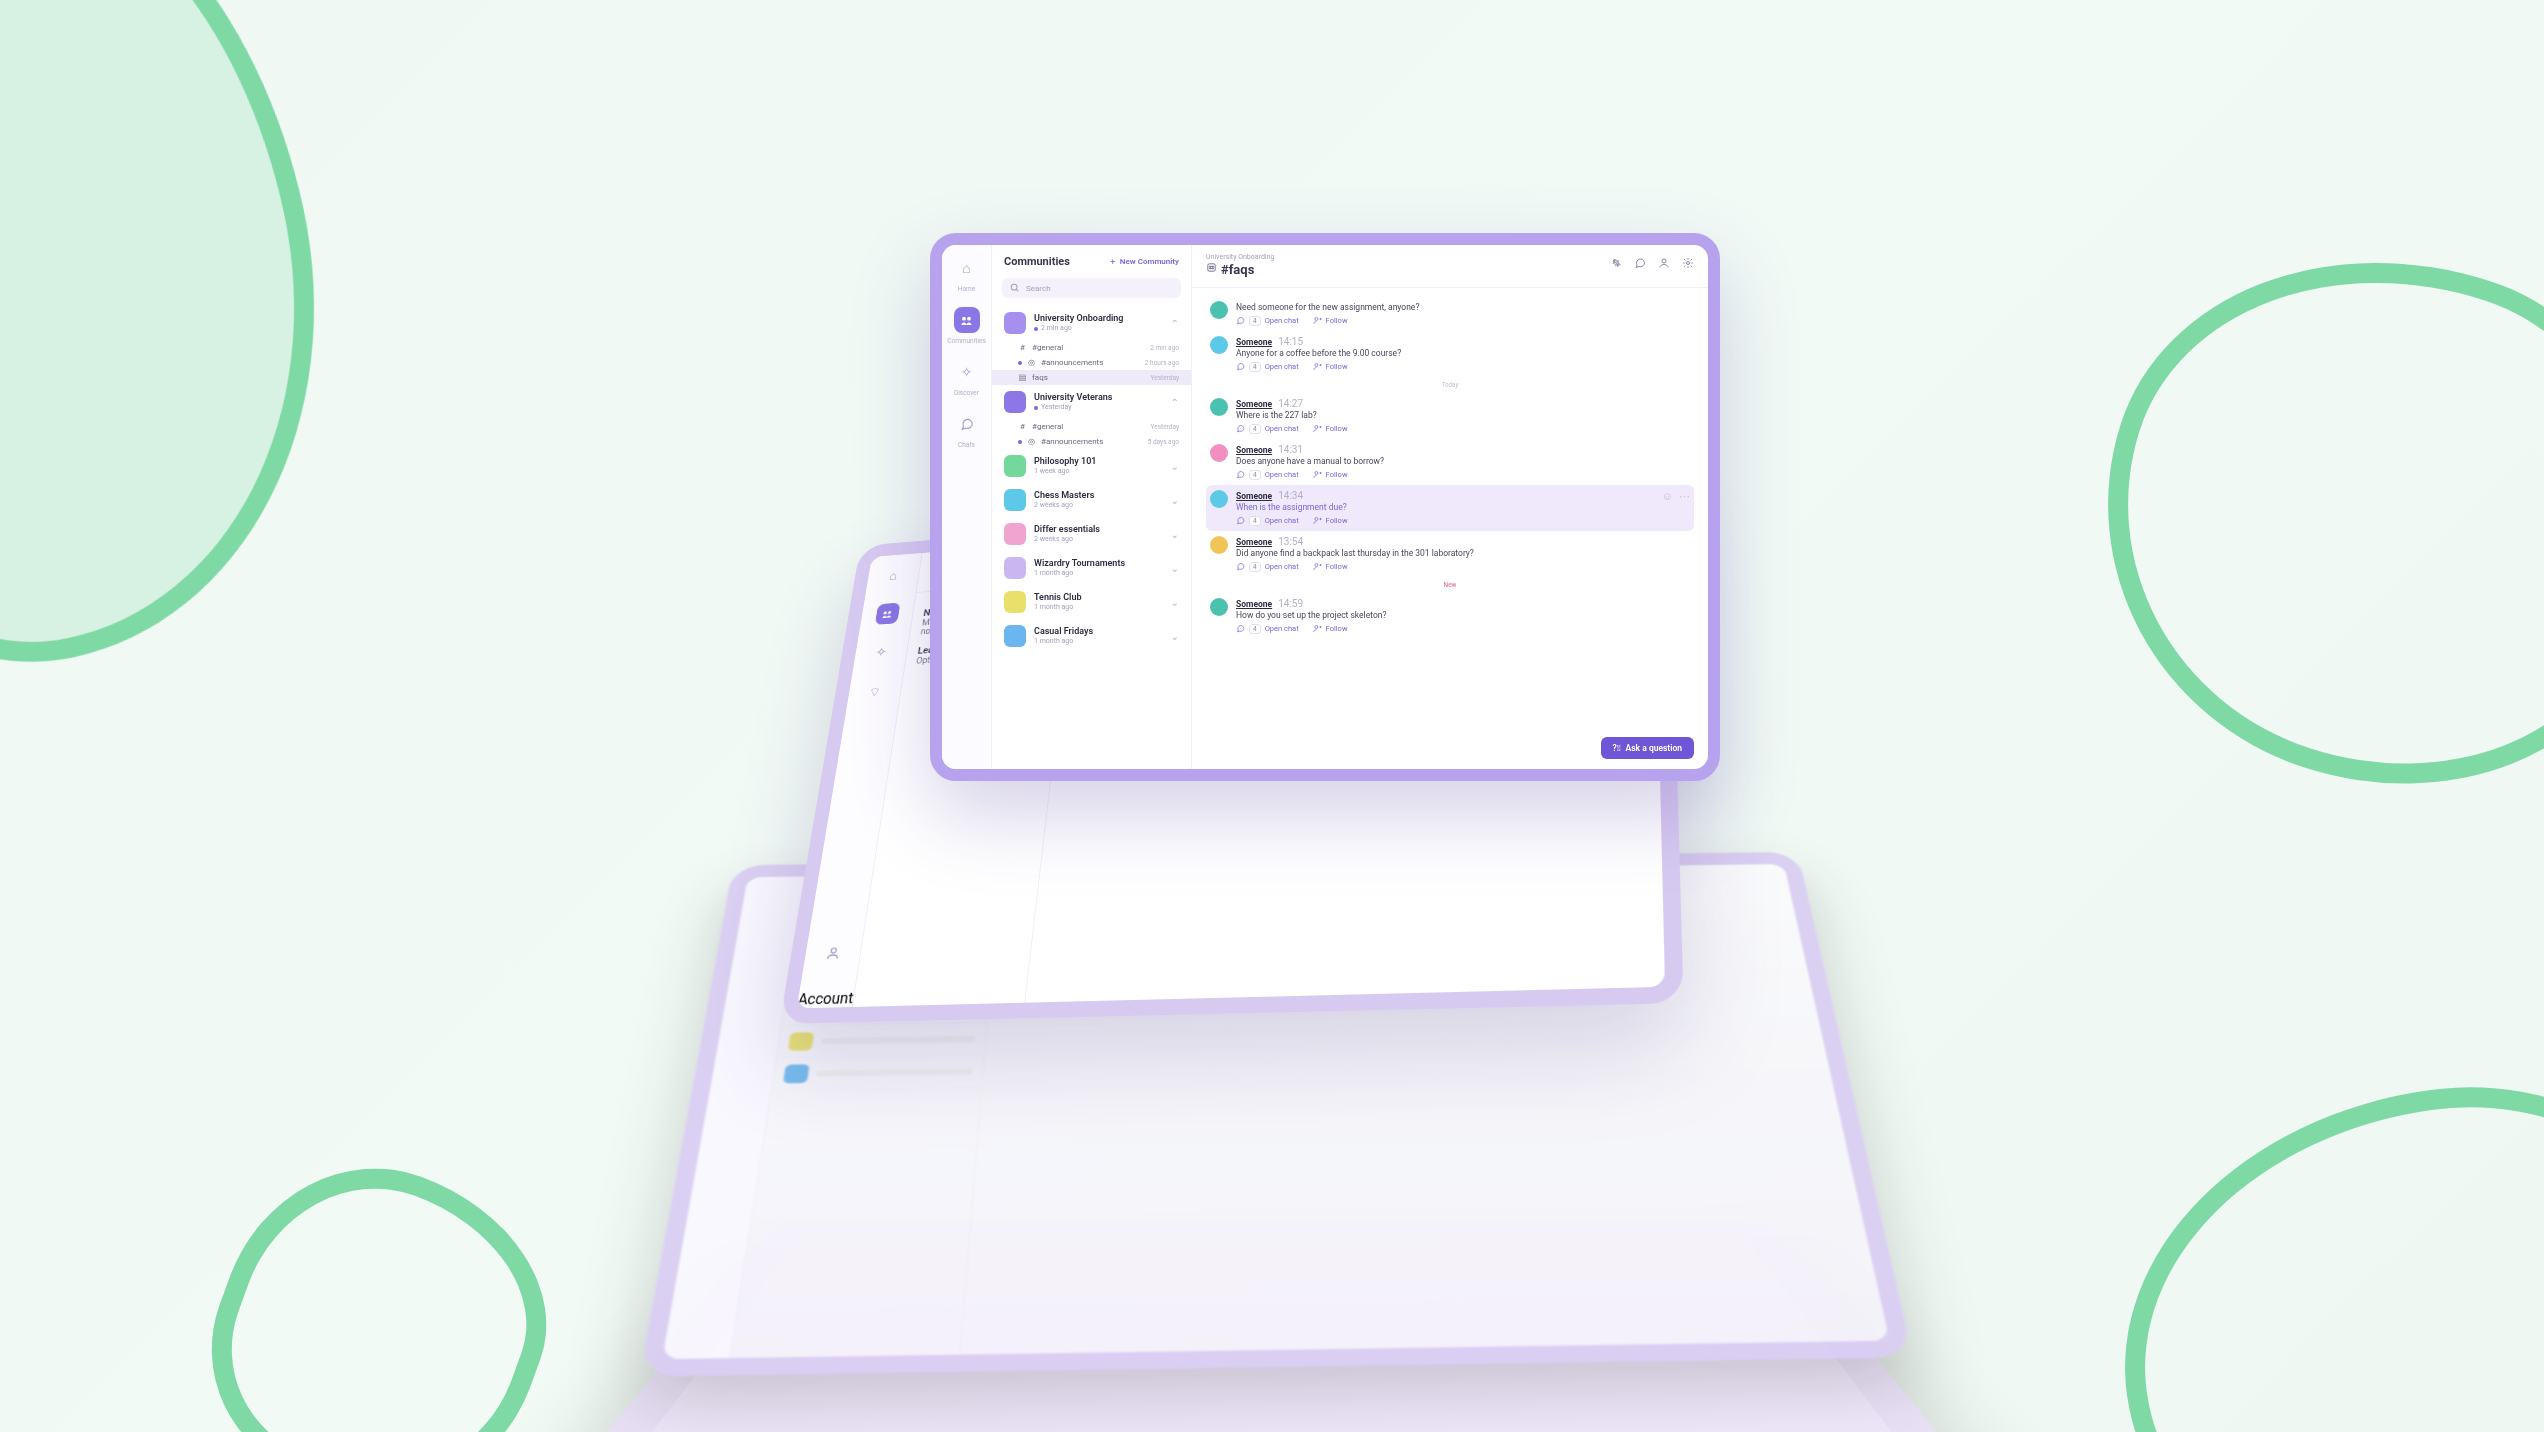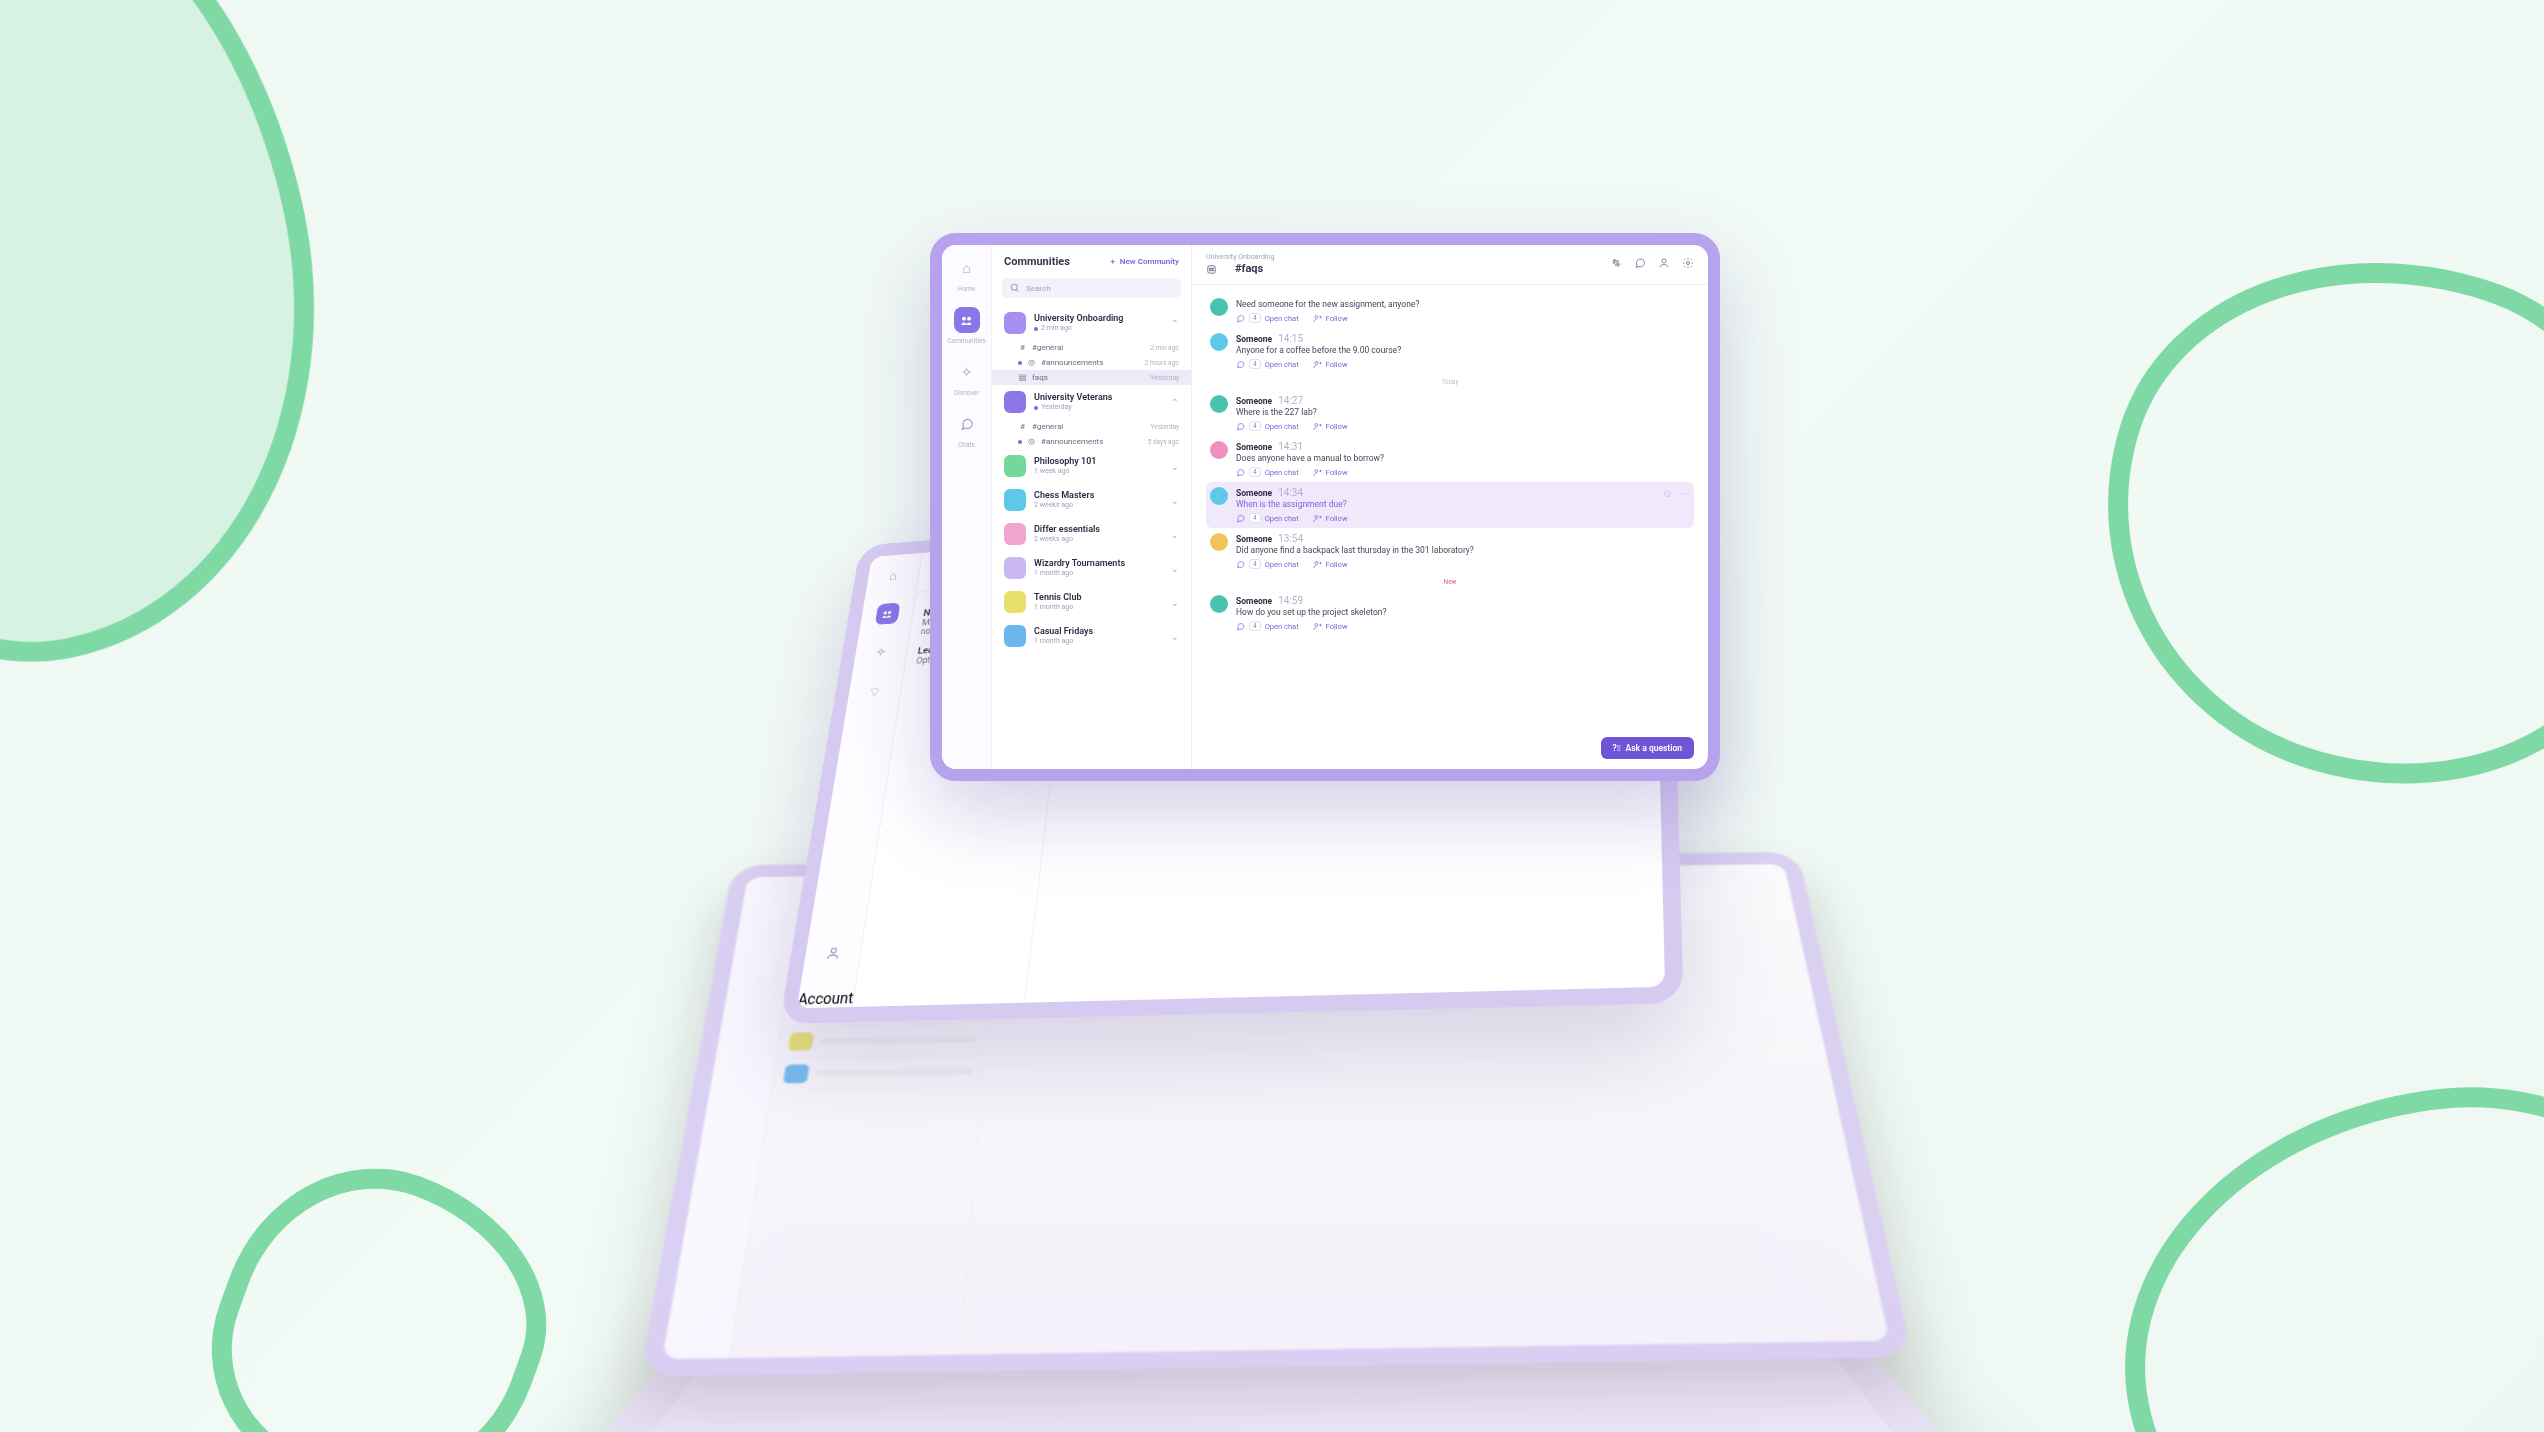--- a/index.html
+++ b/index.html
@@ -89,30 +89,30 @@
   .chan{padding:3px 12px 3px 26px;display:flex;align-items:center;justify-content:space-between;font-size:8px;color:#6d6784; cursor:pointer;}
   .chan .left{display:flex;align-items:center;gap:5px;}
   .chan .ts{font-size:6.5px;color:#b5afc8;}
   .chan.sel{background:#efeaf9;}
   .chan .ci{width:9px;height:9px;display:inline-flex;align-items:center;justify-content:center;font-size:8px;}
 
   .content{flex:1;display:flex;flex-direction:column;min-width:0;}
   .chead{padding:8px 14px;border-bottom:1px solid #f3eff9;display:flex;align-items:flex-start;justify-content:space-between;}
   .chead .cl{line-height:1.3;}
   .chead .bc{font-size:7px;color:#a59ebc;}
-  .chead .ct{font-size:11px;font-weight:700;display:flex;align-items:center;gap:18px;}
+  .chead .ct{font-size:13px;font-weight:700;display:flex;align-items:flex-start;gap:4px;}
   .chead .cicons{display:flex;gap:12px;color:#8b84a3;font-size:12px;margin-top:4px;}
 
   .feed{flex:1;overflow:auto;padding:8px 14px 6px;}
   .msg{display:flex;gap:8px;padding:5px 4px;border-radius:6px;}
   .msg.hl{background:#efe9fb;}
   .avatar{width:18px;height:18px;border-radius:50%;flex-shrink:0;display:flex;align-items:center;justify-content:center;font-size:9px;color:#fff;}
   .mc{flex:1;min-width:0;}
   .mh{display:flex;align-items:baseline;gap:6px;}
-  .mh .u{font-size:8.5px;font-weight:700;color:#2e2a40;}
+  .mh .u{font-size:8.5px;font-weight:700;color:#2e2a40;text-decoration:underline;}
   .mh .t{font-size:10px;color:#b5afc8;}
   .mt{font-size:8.5px;color:#4a455e;margin-top:1px;}
   .mt.hlq{color:#7c66dc;}
   .macts{display:flex;gap:14px;margin-top:4px;}
   .mact{display:flex;align-items:center;gap:4px;font-size:7.5px;color:#7c66dc;}
   .mact .cnt{background:#fff;border:1px solid #e3ddf4;border-radius:3px;padding:0 3px;font-size:6.5px;color:#8b84a3;}
   .divider{text-align:center;font-size:6.5px;color:#c4bed6;margin:4px 0;}
   .msg .more{color:#c4bed6;font-size:11px;align-self:flex-start;display:flex;gap:6px;}
 
   .askbar{padding:10px 14px;display:flex;justify-content:flex-end;}

